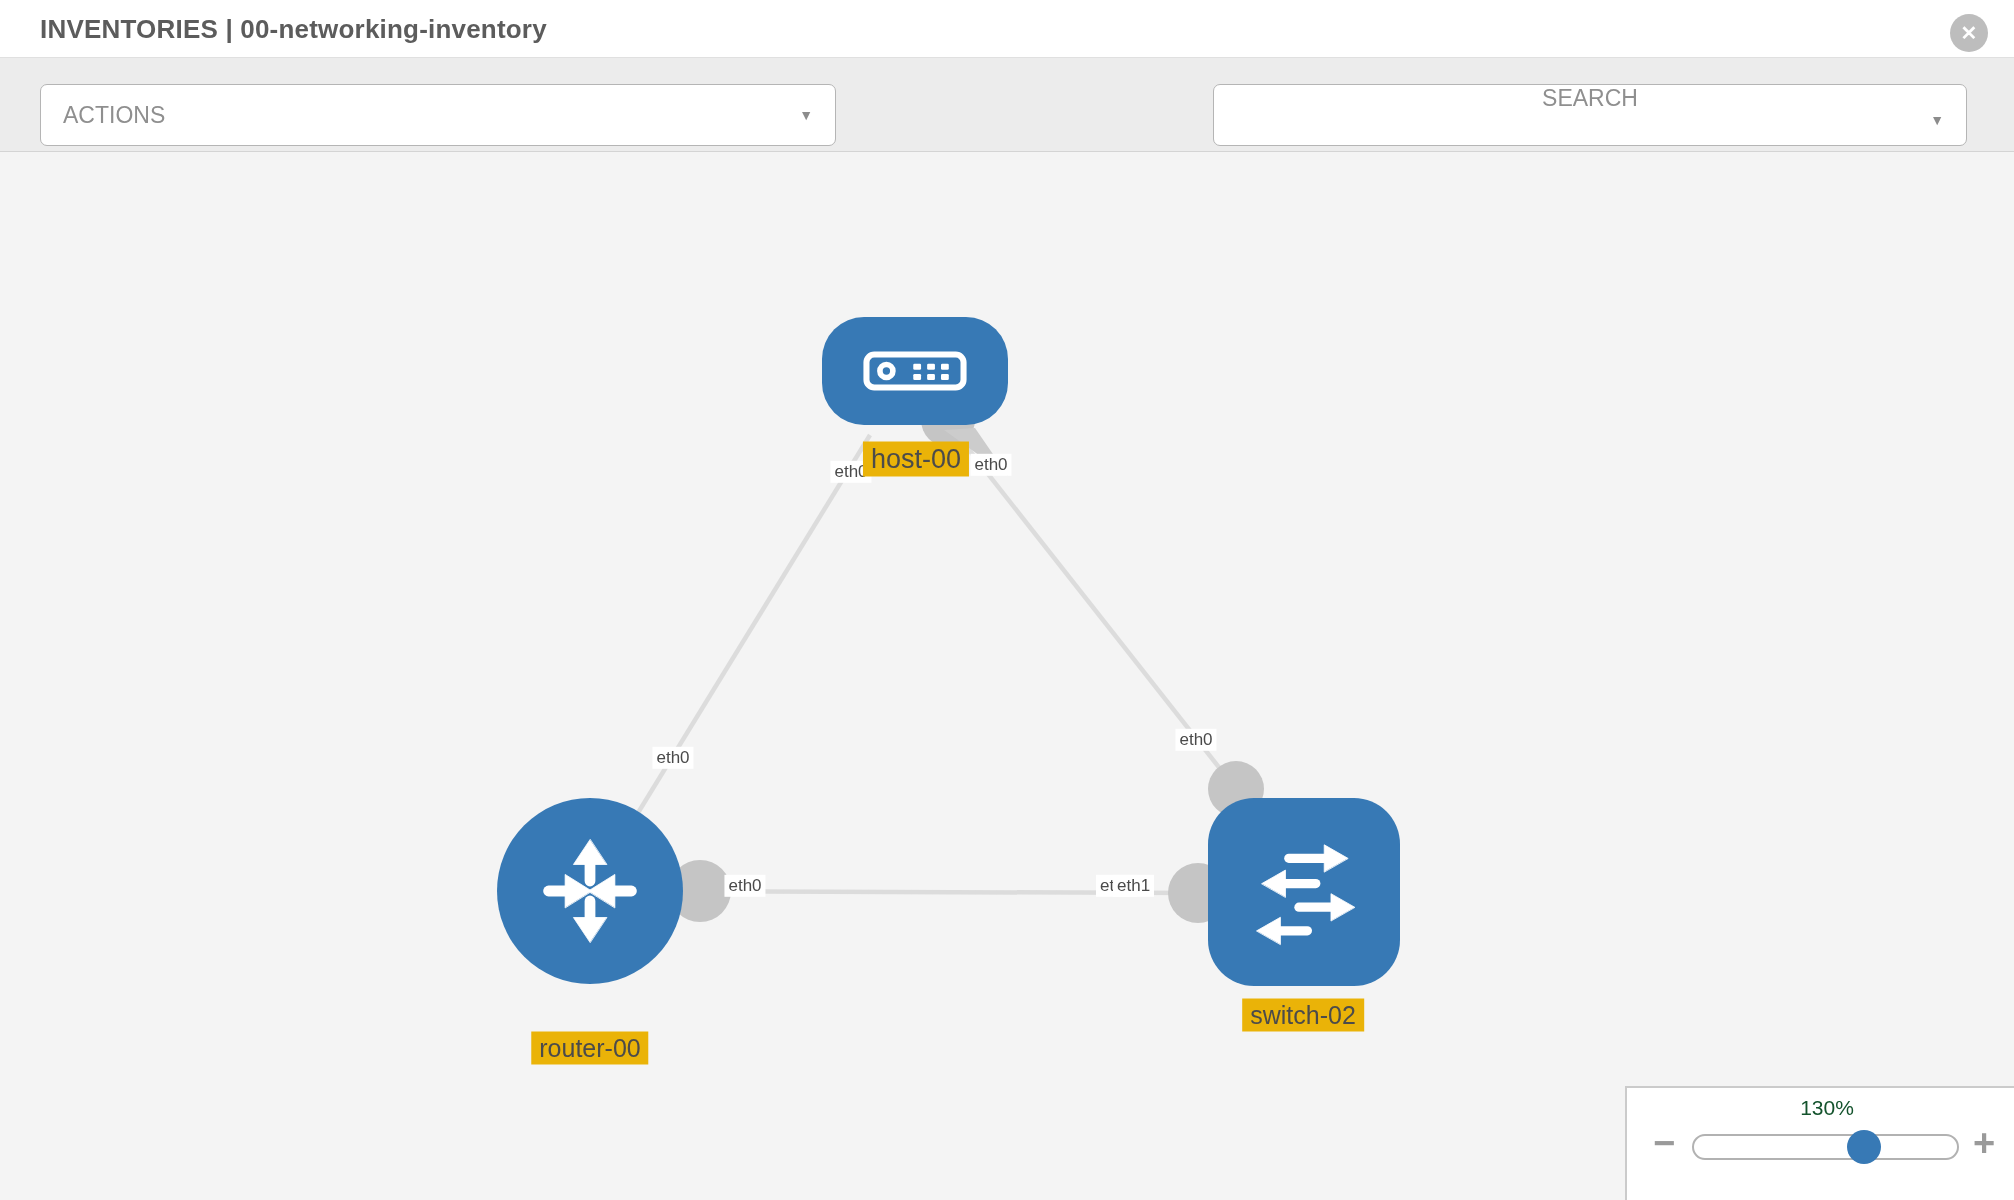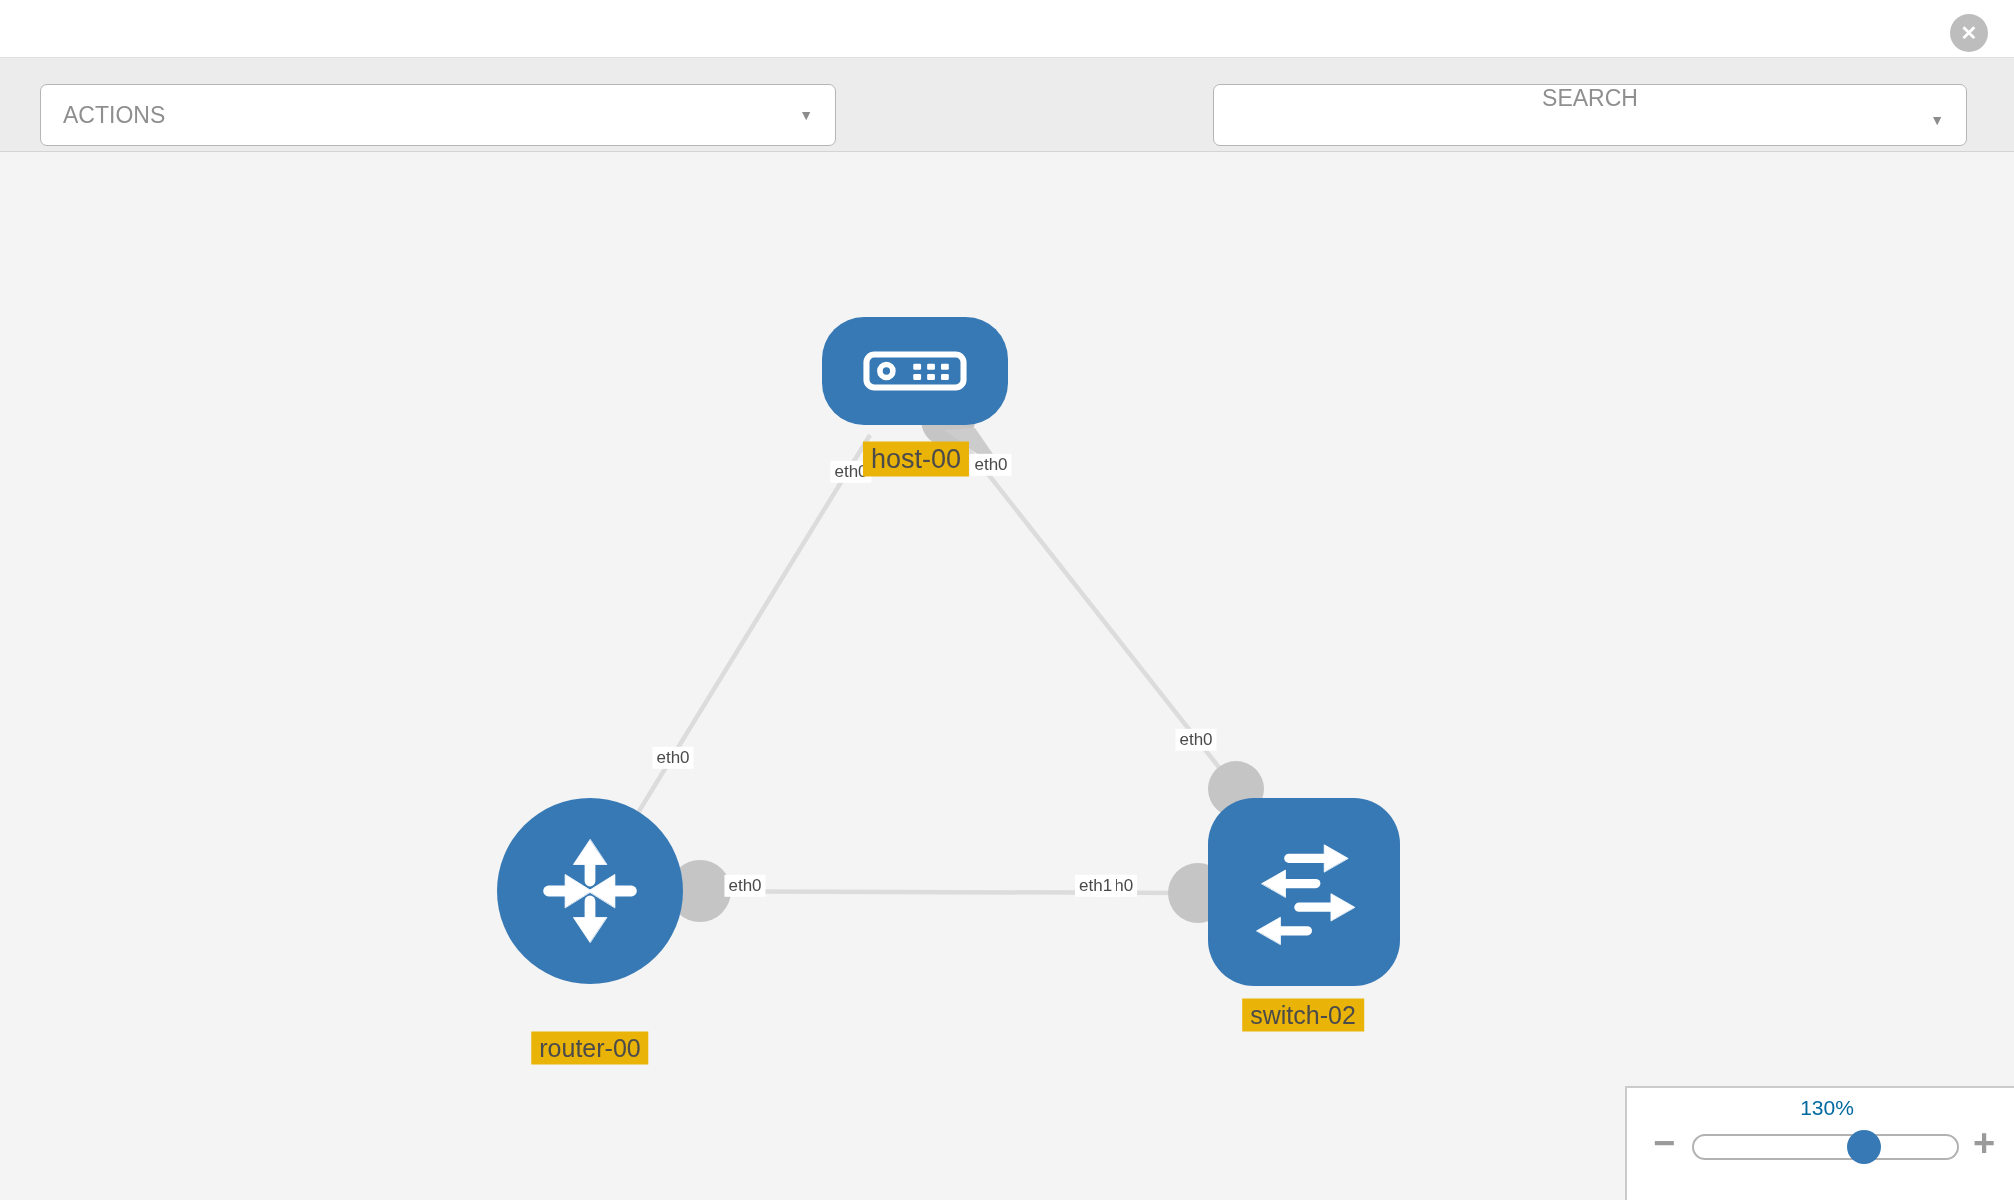--- a/index.html
+++ b/index.html
@@ -42,34 +42,35 @@
   .chip.centered { transform:translate(-50%,-50%); }
   .name-chip { position:absolute; z-index:35; background:#eab308; color:#4b4b4b;
     padding:2px 8px; white-space:nowrap; transform:translate(-50%,-50%); }
   .name-host { font-size:27px; }
   .name-sm   { font-size:25px; }
 
   
   .zoom-panel { position:absolute; left:1625px; top:934px; width:420px; height:170px;
     background:#ffffff; border:2px solid #cbcbcb; z-index:40; }
   .zoom-level { position:absolute; left:120px; top:8px; width:160px; text-align:center;
-    font-size:21px; color:#0369a1; }
+    font-size:21px; color:#14532d; }
   .zoom-minus, .zoom-plus { position:absolute; top:34px; font-size:38px; font-weight:700;
     color:#9a9a9a; cursor:pointer; user-select:none; }
   .zoom-minus { left:26px; }
   .zoom-plus  { left:346px; }
   .zoom-track { position:absolute; left:65px; top:46px; width:267px; height:26px;
     border:2px solid #b2b2b2; border-radius:14px; background:#ffffff; cursor:pointer; }
   .zoom-knob { position:absolute; left:220px; top:42px; width:34px; height:34px;
     border-radius:50%; background:#3779b5; cursor:grab; }
 </style>
 </head>
 <body>
 
 <div class="header">
+  <div class="page-title">INVENTORIES | 00-networking-inventory</div>
   <div class="close-btn">
     <span>✕</span>
   </div>
 </div>
 
 <div class="toolbar">
   <div class="dropdown dd-actions">
     <span>ACTIONS</span>
     <span class="caret">▼</span>
   </div>
@@ -157,21 +158,21 @@
     </svg>
   </div>
 
   <div class="chip centered" style="left:673px; top:606px;">eth0</div>
   <div class="chip centered" style="left:851px; top:320px;">eth0</div>
   <div class="chip centered" style="left:991px; top:313px;">eth0</div>
   <div class="chip centered" style="left:1196px; top:588px;">eth0</div>
   <div class="chip centered" style="left:745px; top:734px;">eth0</div>
 
   <div class="chip" style="left:1096px; top:734px; transform:translate(0,-50%); z-index:30;">eth0</div>
-  <div class="chip" style="left:1075px; top:734px; transform:translate(0,-50%); z-index:31;">eth1</div>
+  <div class="chip" style="left:1113px; top:734px; transform:translate(0,-50%); z-index:31;">eth1</div>
 
   <div class="name-chip name-host" style="left:916px; top:307px;">host-00</div>
   <div class="name-chip name-sm" style="left:590px; top:896px;">router-00</div>
   <div class="name-chip name-sm" style="left:1303px; top:863px;">switch-02</div>
 
   <div class="zoom-panel">
     <div class="zoom-level">130%</div>
     <div class="zoom-minus">
       <span>−</span>
     </div>

